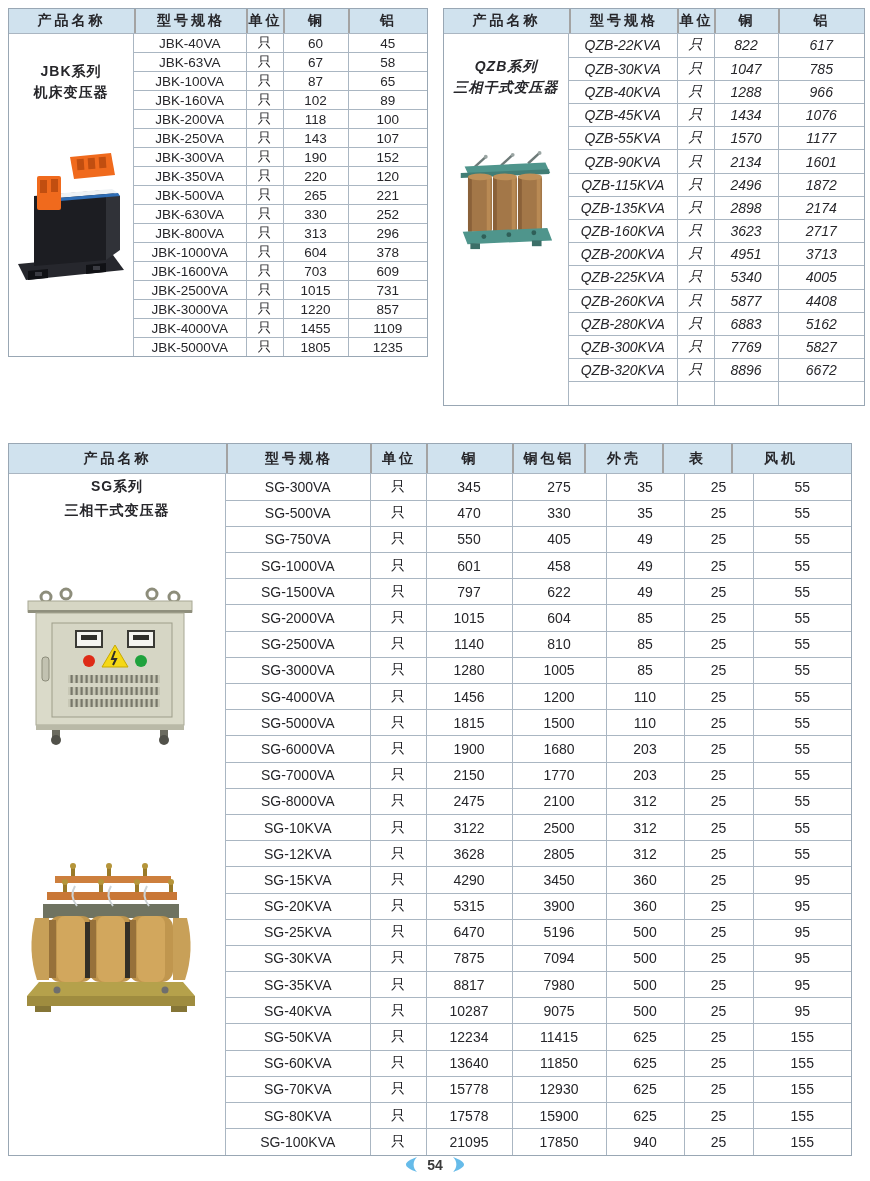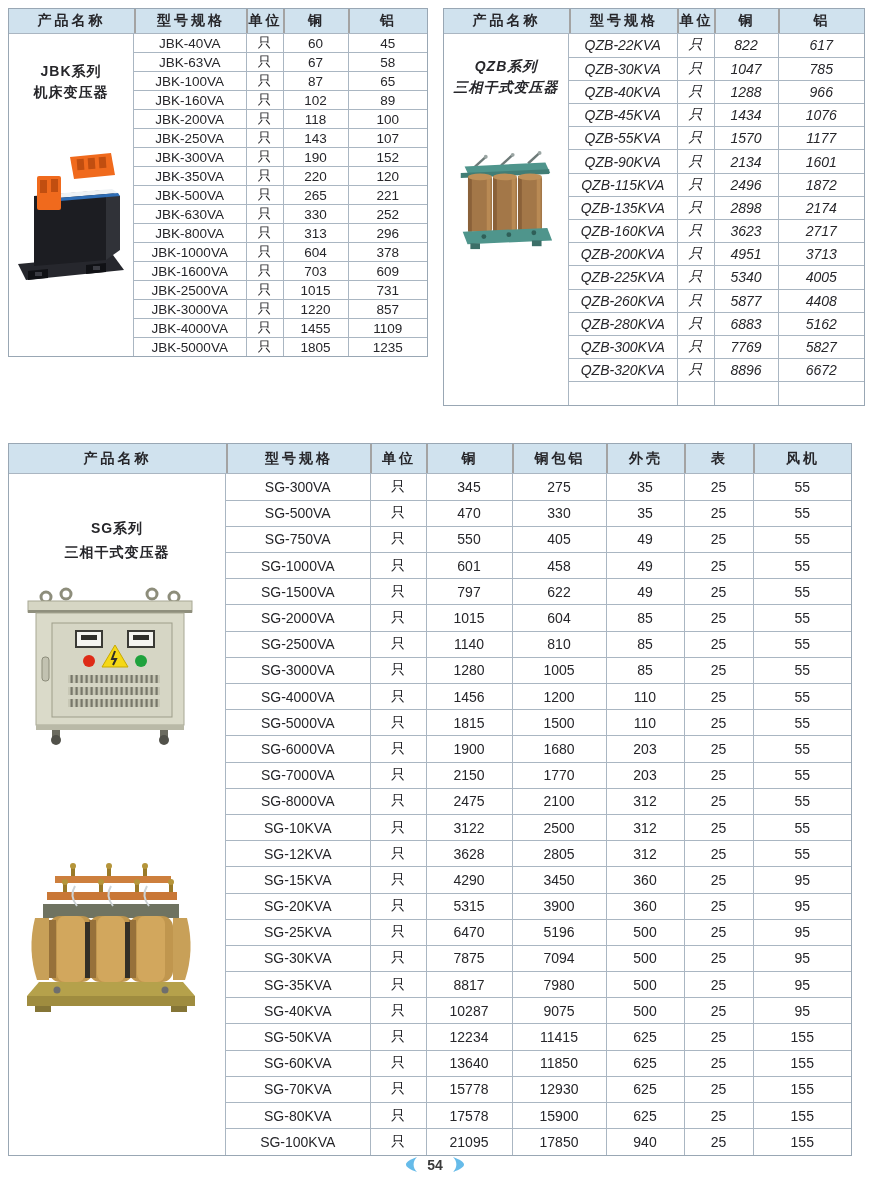--- a/index.html
+++ b/index.html
@@ -40,21 +40,21 @@
   #t-qzb .thead{height:25px;}
   #t-qzb tr{height:23.2px;font-style:italic;}
   #t-qzb .prod-cell{width:125px;font-style:italic;}
   #t-qzb .prod-name{padding-top:22px;}
   #t-qzb table.data td{font-size:14px;}
   
   #t-sg{left:8px;top:443px;width:844px;}
   #t-sg .thead{height:30px;}
   #t-sg tr{height:26.2px;}
   #t-sg .prod-cell{width:217px;}
-  #t-sg .prod-name{padding-top:42px;line-height:24px;}
+  #t-sg .prod-name{line-height:24px;}
   #t-sg table.data td{font-size:14px;}
 
   .footer{position:absolute;left:0;top:1155px;width:870px;text-align:center;}
   .footer .num{display:inline-block;font-size:14px;font-weight:bold;color:#3a3a3a;
                margin:0 5px;vertical-align:middle;}
   .footer svg{vertical-align:middle;}
 </style>
 </head>
 <body>
 
@@ -367,21 +367,21 @@
       </table>
     </div>
   </div>
 
   <div class="ptable" id="t-sg">
     <div class="thead">
       <div class="th" style="width:217px">产品名称</div>
       <div class="th" style="width:144px">型号规格</div>
       <div class="th" style="width:56px">单位</div>
       <div class="th" style="width:86px">铜</div>
-      <div class="th" style="width:94px">铜包铝</div>
+      <div class="th" style="width:72px">铜包铝</div>
       <div class="th" style="width:78px">外壳</div>
       <div class="th" style="width:69px">表</div>
       <div class="th" style="width:98px">风机</div>
     </div>
     <div class="tbody">
       <div class="prod-cell">
         <div class="prod-name">
           <div>SG系列</div>
           <div>三相干式变压器</div>
         </div>

